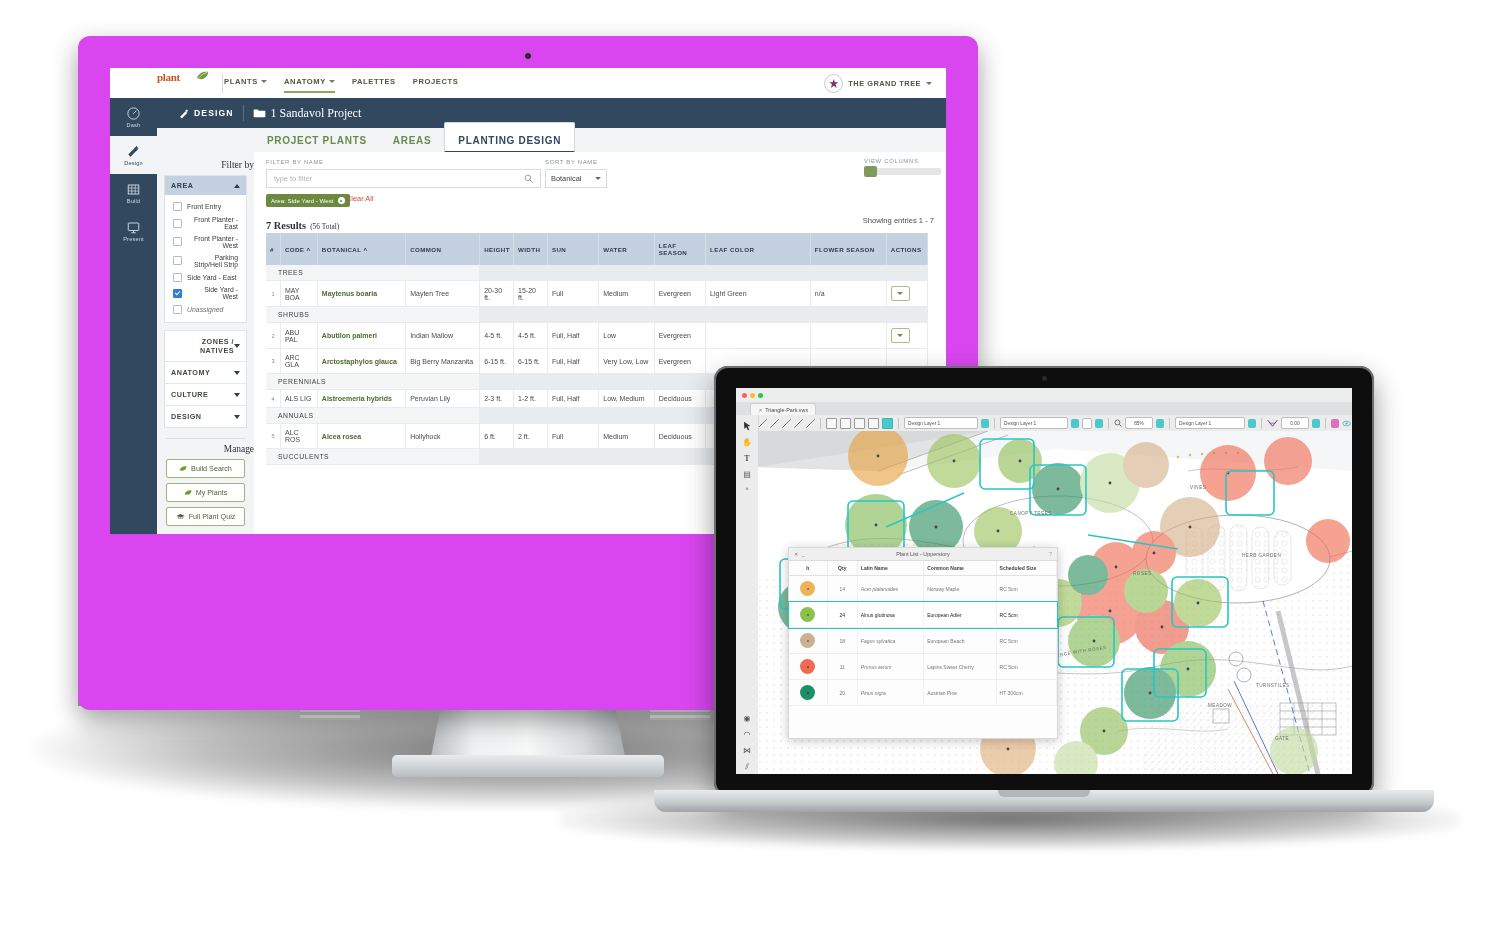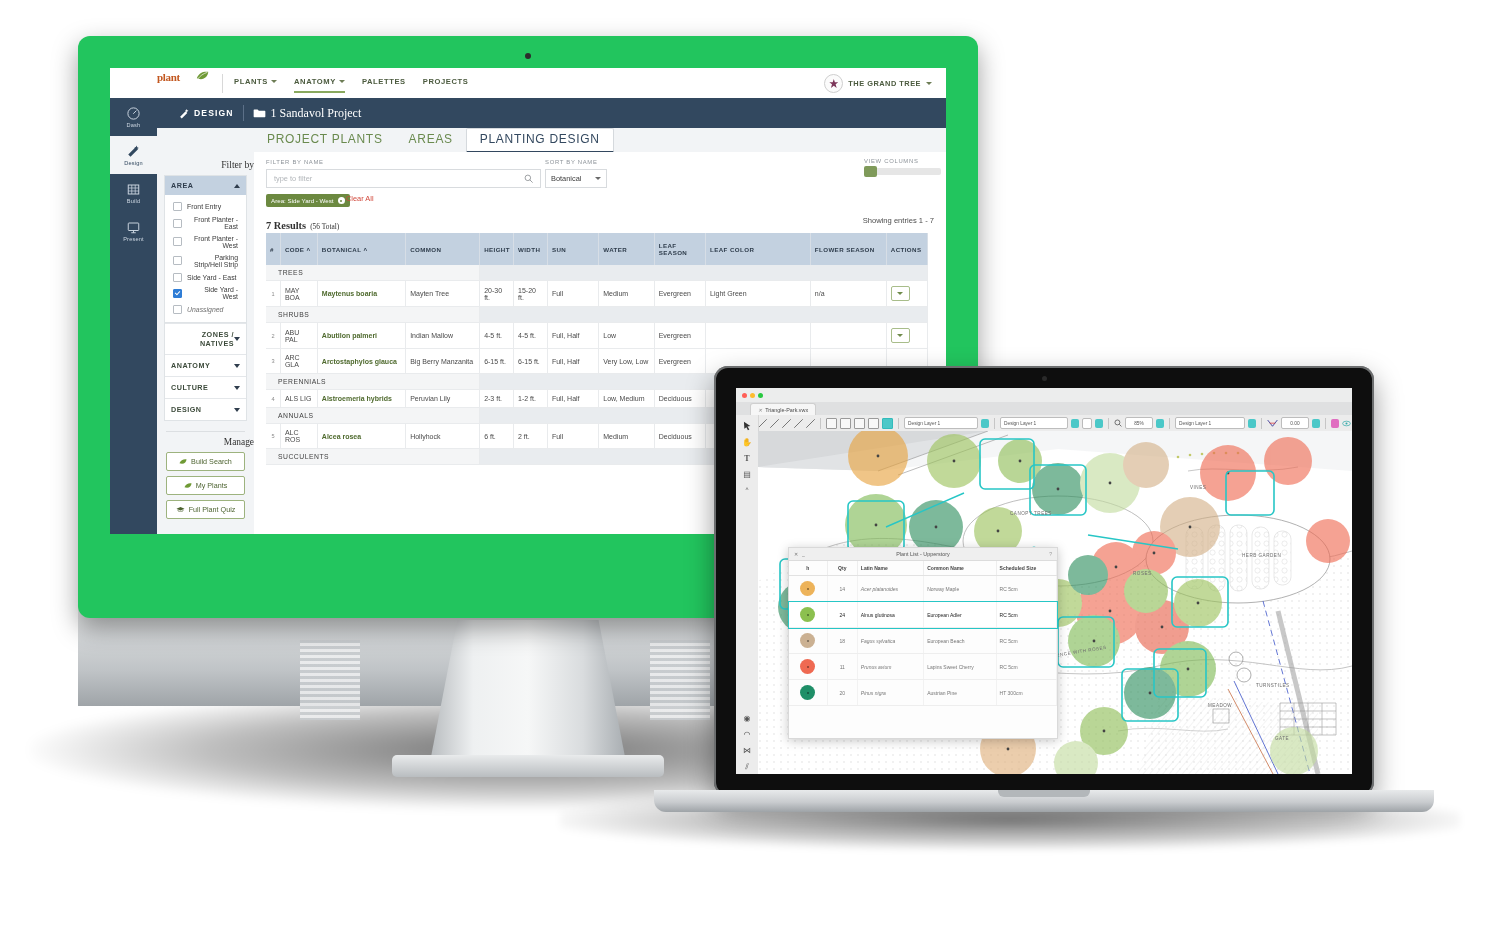--- a/index.html
+++ b/index.html
@@ -8,22 +8,22 @@
 
   
   .imac-shadow{position:absolute;left:30px;top:690px;width:980px;height:120px;
     background:radial-gradient(ellipse at 50% 50%, rgba(0,0,0,.55) 0%, rgba(0,0,0,.25) 45%, rgba(0,0,0,0) 72%);
     filter:blur(4px);}
   .lap-shadow{position:absolute;left:560px;top:790px;width:900px;height:60px;
     background:radial-gradient(ellipse at 50% 50%, rgba(0,0,0,.5) 0%, rgba(0,0,0,.2) 50%, rgba(0,0,0,0) 75%);
     filter:blur(3px);}
 
   
-  .imac{position:absolute;left:78px;top:36px;width:900px;height:582px;
-        background:#22c55e;border-radius:12px;box-shadow:0 10px 26px rgba(0,0,0,.38);}
+  .imac{position:absolute;left:78px;top:36px;width:900px;height:674px;
+        background:#d946ef;border-radius:12px;box-shadow:0 10px 26px rgba(0,0,0,.38);}
   .imac-cam{position:absolute;left:50%;top:17px;width:6px;height:6px;margin-left:-3px;
         border-radius:50%;background:#2c2c2c;}
   .imac-screen{position:absolute;left:32px;top:32px;width:836px;height:466px;
         background:#ffffff;overflow:hidden;}
   .imac-neck{position:absolute;left:78px;top:566px;width:900px;height:140px;
         background:linear-gradient(180deg,#cfd2d4 0%,#e6e8e9 28%,#bfc3c6 75%,#9fa4a8 100%);}
   .imac-neck:after{content:"";position:absolute;left:0;top:0;width:100%;height:3px;
         background:rgba(0,0,0,.18);}
   .imac-stand{position:absolute;left:430px;top:620px;width:196px;height:142px;
         background:linear-gradient(90deg,#b8bcbf 0%,#eef0f1 22%,#f6f7f7 50%,#d9dcde 78%,#a8adb1 100%);
@@ -41,21 +41,21 @@
   .pm-topbar{position:absolute;left:0;top:0;width:836px;height:30px;background:#ffffff;
        border-bottom:1px solid #e2e2e2;}
   .pm-logo{position:absolute;left:47px;top:4px;width:58px;height:23px;line-height:10px;}
   .pm-logo .l1,.pm-logo .l2{display:block;font-family:"Liberation Serif",serif;font-weight:bold;
        color:#b8521e;font-size:11px;letter-spacing:-.3px;}
   .pm-logo .l1{color:#c2571f;}
   .pm-logo .l2{color:#b8521e;margin-top:13px;}
   .pm-leaf{position:absolute;left:39px;top:-1px;width:13px;height:9px;}
   .pm-logo-div{position:absolute;left:112px;top:6px;width:1px;height:19px;background:#d8d8d8;}
 
-  .pm-nav{position:absolute;left:124px;top:9px;display:flex;gap:17px;}
+  .pm-nav{position:absolute;left:114px;top:9px;display:flex;gap:17px;}
   .pm-nav a{font-size:7.6px;font-weight:bold;letter-spacing:.6px;color:#4b5a3e;
        text-decoration:none;position:relative;padding-bottom:7px;display:flex;align-items:center;gap:3px;}
   .pm-nav a.active:after{content:"";position:absolute;left:0;right:0;bottom:0;height:2px;background:#8aa95e;}
   .caret{display:inline-block;width:0;height:0;border-left:3px solid transparent;
        border-right:3px solid transparent;border-top:3.4px solid #6d7d55;}
 
   .pm-user{position:absolute;right:14px;top:6px;display:flex;align-items:center;gap:5px;}
   .pm-avatar{width:17px;height:17px;border-radius:50%;border:1px solid #cfcfcf;background:#fbfbfb;
        display:flex;align-items:center;justify-content:center;}
   .pm-avatar i{display:block;width:9px;height:9px;background:#7c3659;
@@ -75,23 +75,23 @@
        display:flex;align-items:center;padding-left:22px;gap:9px;}
   .pm-projbar .dsg{display:flex;align-items:center;gap:4px;color:#fff;font-size:8.6px;
        font-weight:bold;letter-spacing:1.1px;}
   .pm-projbar .sep{width:1px;height:16px;background:#5c7088;}
   .pm-projbar .proj{display:flex;align-items:center;gap:5px;color:#fff;
        font-family:"Liberation Serif",serif;font-size:12px;}
 
   
   .pm-tabs{position:absolute;left:47px;top:60px;width:789px;height:24px;background:#f2f4f6;
        border-bottom:1px solid #d5d9dd;display:flex;align-items:flex-end;padding-left:97px;}
-  .pm-tab{font-size:12px;font-weight:normal;letter-spacing:.7px;color:#6a8a4e;padding:0 13px 6px;}
+  .pm-tab{font-size:10px;font-weight:bold;letter-spacing:.7px;color:#6a8a4e;padding:0 13px 6px;}
   .pm-tab.active{color:#33485f;background:#fff;border:1px solid #d5d9dd;border-bottom:2px solid #33485f;
-       padding:3px 13px 5px;border-radius:2px 2px 0 0;margin-bottom:-1px;}
+       padding:12px 13px 5px;border-radius:2px 2px 0 0;margin-bottom:-1px;}
 
   
   .pm-side{position:absolute;left:47px;top:84px;width:97px;height:382px;background:#f2f4f6;
        border-right:1px solid #e0e3e6;text-align:right;}
   .side-title{font-family:"Liberation Serif",serif;font-size:9.6px;color:#333;margin:7px 0 5px 9px;}
   .filt-box{margin:0 7px;background:#fff;border:1px solid #dfe3e6;}
   .filt-head{background:#c3d1e0;padding:5px 6px;display:flex;justify-content:space-between;align-items:center;}
   .filt-head span{font-size:7.2px;font-weight:bold;letter-spacing:.5px;color:#2f3d4d;}
   .tri{width:0;height:0;border-left:3px solid transparent;border-right:3px solid transparent;}
   .tri.up{border-bottom:4px solid #2f3d4d;}
@@ -354,21 +354,21 @@
             <label class="fi">
                 <i class="cb on"></i>
                 <span>Side Yard - West</span>
               </label>
             <label class="fi ital">
                 <i class="cb"></i>
                 <span>Unassigned</span>
               </label>
           </div>
         </div>
-        <div class="filt-box" style="border-top:none;margin-top:0">
+        <div class="filt-box" style="border-top:none;margin-top:7px">
           <div class="filt-row">
             <span>ZONES / NATIVES</span>
             <i class="tri dn"></i>
           </div>
           <div class="filt-row">
             <span>ANATOMY</span>
             <i class="tri dn"></i>
           </div>
           <div class="filt-row">
             <span>CULTURE</span>

